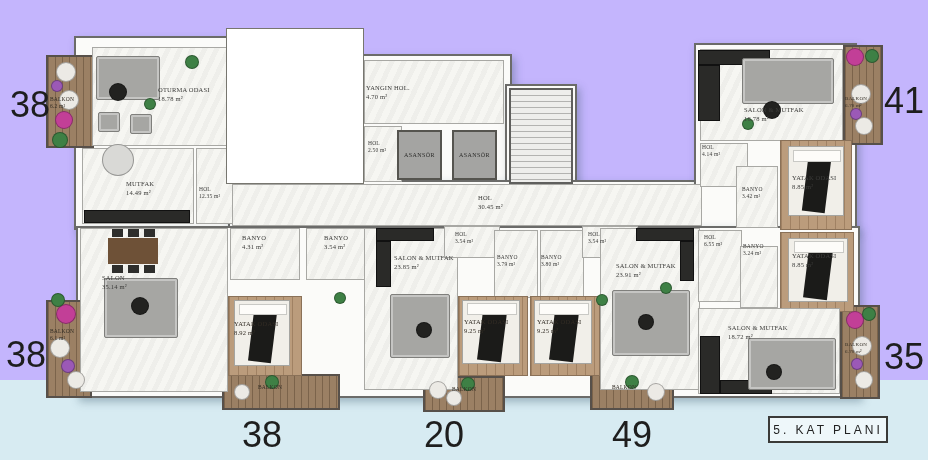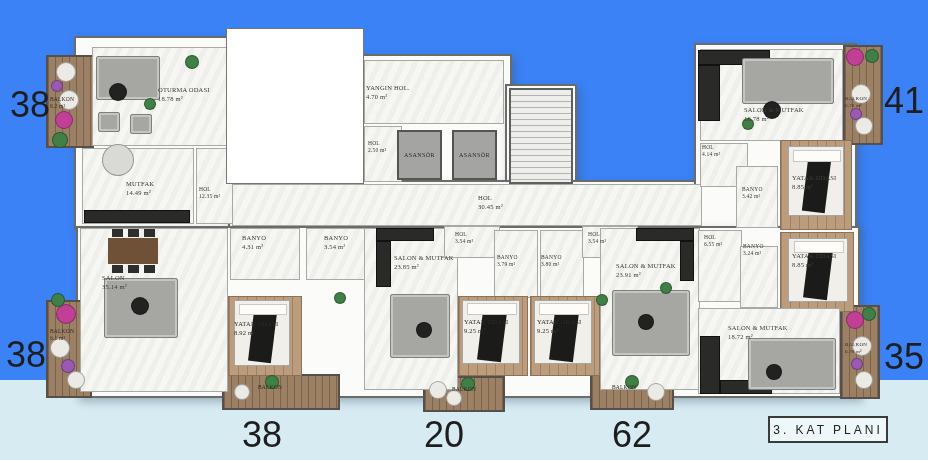--- a/index.html
+++ b/index.html
@@ -1,17 +1,17 @@
 <!DOCTYPE html>
 <html><head>
 <meta charset="utf-8">
 <style>
   html,body{margin:0;padding:0;}
   body{width:928px;height:460px;overflow:hidden;background:#d7ebf2;}
-  #plan{position:relative;width:928px;height:380px;background:#3b82f6;font-family:"Liberation Serif",serif;}
+  #plan{position:relative;width:928px;height:380px;background:#c4b5fd;font-family:"Liberation Serif",serif;}
   .block{position:absolute;box-sizing:border-box;background:#fbfbf9;border:2px solid #6b6b69;
          box-shadow:3px 4px 8px rgba(50,80,100,.35);}
   .room{position:absolute;box-sizing:border-box;border:1px solid #a8a8a4;background:#f6f6f2;}
   .room.floor{background:#f6f6f2;background-image:repeating-linear-gradient(115deg, rgba(150,150,148,.08) 0 5px, rgba(0,0,0,0) 5px 11px);}
   .room.wood{background:#bb9c7c;background-image:repeating-linear-gradient(90deg, rgba(80,50,25,.25) 0 1px, rgba(0,0,0,0) 1px 9px);border-color:#8a7158;}
   .room.balk{background:#9b8064;background-image:repeating-linear-gradient(90deg, rgba(40,25,10,.28) 0 1px, rgba(0,0,0,0) 1px 7px);border:2px solid #57504a;}
   .room.lift{background:#a4a4a2;border:2px solid #55544f;display:flex;align-items:center;justify-content:center;}
   .room.lift span{font-size:6px;letter-spacing:.4px;color:#2d2d2b;}
   .room.stair{background:repeating-linear-gradient(to bottom,#eeeeec 0 5px,#b3b3b1 5px 6px);border:2px solid #5f5f5d;}
   .room.void{background:#ffffff;border:1.5px solid #77766f;}
@@ -293,18 +293,18 @@
       <div class="plan-label woodlbl" style="left: 845px; top: 342px; font-size: 5px;">
         <div>BALKON</div>
         <div>6.70 m²</div>
       </div>
       <div class="unit-num" style="left: 10px; top: 84px;">38</div>
       <div class="unit-num" style="left: 884px; top: 80px;">41</div>
       <div class="unit-num" style="left: 6px; top: 334px;">38</div>
       <div class="unit-num" style="left: 884px; top: 336px;">35</div>
       <div class="unit-num" style="left: 242px; top: 414px;">38</div>
       <div class="unit-num" style="left: 424px; top: 414px;">20</div>
-      <div class="unit-num" style="left: 612px; top: 414px;">62</div>
+      <div class="unit-num" style="left: 612px; top: 414px;">49</div>
     </div>
   <div class="title-box">
-    <span>3. KAT PLANI</span>
+    <span>5. KAT PLANI</span>
   </div>
 </div>
 
 </body></html>

